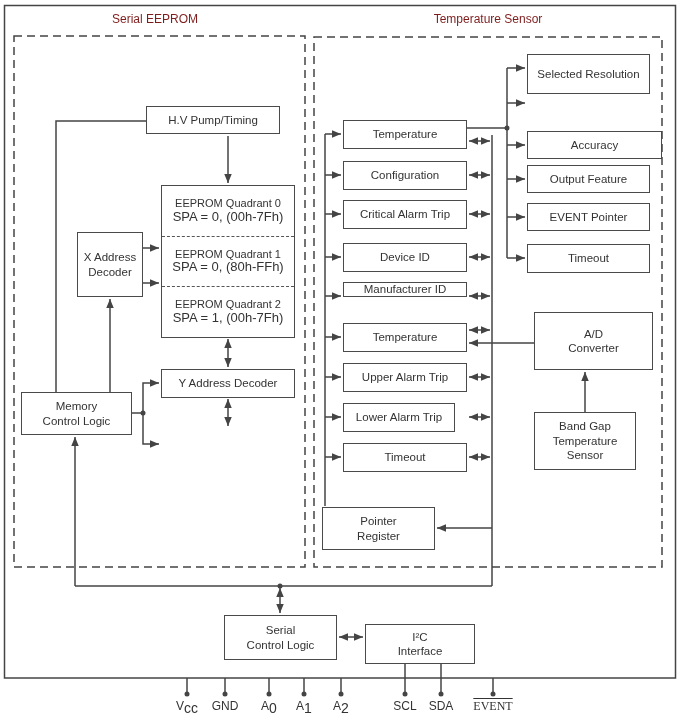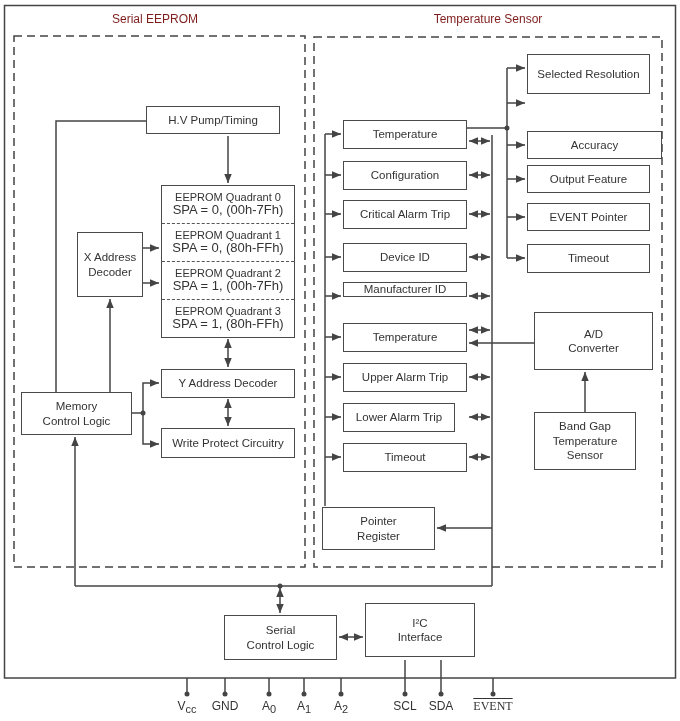--- a/index.html
+++ b/index.html
@@ -26,21 +26,21 @@
   .quad .qname{font-size:11px;line-height:1.15;}
   .quad .qspa{font-size:13px;line-height:1.15;text-align:center;}
   .sec-title{
     position:absolute;z-index:2;top:12px;height:16px;font-size:12px;
     text-align:center;color:#7f1d1d;
   }
   .pin-label{
     position:absolute;z-index:2;top:699px;height:15px;font-size:12px;
     text-align:center;color:#333;
   }
-  .pin-label sub{font-size:11px;vertical-align:-3px;}
+  .pin-label sub{font-size:14px;vertical-align:-3px;}
   .pin-label .ovl{text-decoration:overline;font-family:Liberation Serif, serif;}
 </style>
 </head>
 <body>
 
 <div id="stage">
 
   <svg id="wires" width="680" height="721" viewBox="0 0 680 721">
     <defs>
       <marker id="arr" orient="auto-start-reverse" markerWidth="6" markerHeight="5" refX="6" refY="2.5">
@@ -150,30 +150,25 @@
       <span class="qspa">SPA = 0, (00h-7Fh)</span>
     </div>
     <div class="quad">
       <span class="qname">EEPROM Quadrant 1</span>
       <span class="qspa">SPA = 0, (80h-FFh)</span>
     </div>
     <div class="quad">
       <span class="qname">EEPROM Quadrant 2</span>
       <span class="qspa">SPA = 1, (00h-7Fh)</span>
     </div>
-    <div class="quad">
-      <span class="qname">EEPROM Quadrant 3</span>
-      <span class="qspa">SPA = 1, (80h-FFh)</span>
-    </div>
   </div>
 
   <div class="box" style="left:77px;top:232px;width:66px;height:65px">X Address
 Decoder</div>
   <div class="box" style="left:161px;top:369px;width:134px;height:29px">Y Address Decoder</div>
-  <div class="box" style="left:161px;top:428px;width:134px;height:30px">Write Protect Circuitry</div>
   <div class="box" style="left:21px;top:392px;width:111px;height:43px">Memory
 Control Logic</div>
 
   <div class="box" style="left:343px;top:120px;width:124px;height:29px">Temperature</div>
   <div class="box" style="left:343px;top:161px;width:124px;height:29px">Configuration</div>
   <div class="box" style="left:343px;top:200px;width:124px;height:29px">Critical Alarm Trip</div>
   <div class="box" style="left:343px;top:243px;width:124px;height:29px">Device ID</div>
   <div class="box" style="left:343px;top:282px;width:124px;height:15px">Manufacturer ID</div>
   <div class="box" style="left:343px;top:323px;width:124px;height:29px">Temperature</div>
   <div class="box" style="left:343px;top:363px;width:124px;height:29px">Upper Alarm Trip</div>
@@ -189,21 +184,21 @@
   <div class="box" style="left:322px;top:507px;width:113px;height:43px">Pointer
 Register</div>
   <div class="box" style="left:534px;top:312px;width:119px;height:58px">A/D
 Converter</div>
   <div class="box" style="left:534px;top:412px;width:102px;height:58px">Band Gap
 Temperature
 Sensor</div>
 
   <div class="box" style="left:224px;top:615px;width:113px;height:45px">Serial
 Control Logic</div>
-  <div class="box" style="left:365px;top:603px;width:110px;height:54px">I²C
+  <div class="box" style="left:365px;top:624px;width:110px;height:40px">I²C
 Interface</div>
 
   <div class="pin-label" style="left:165px;width:44px"><span>V</span><sub>cc</sub></div>
   <div class="pin-label" style="left:203px;width:44px"><span>GND</span></div>
   <div class="pin-label" style="left:247px;width:44px"><span>A</span><sub>0</sub></div>
   <div class="pin-label" style="left:282px;width:44px"><span>A</span><sub>1</sub></div>
   <div class="pin-label" style="left:319px;width:44px"><span>A</span><sub>2</sub></div>
   <div class="pin-label" style="left:383px;width:44px"><span>SCL</span></div>
   <div class="pin-label" style="left:419px;width:44px"><span>SDA</span></div>
   <div class="pin-label" style="left:468px;width:50px"><span class="ovl">EVENT</span></div>

